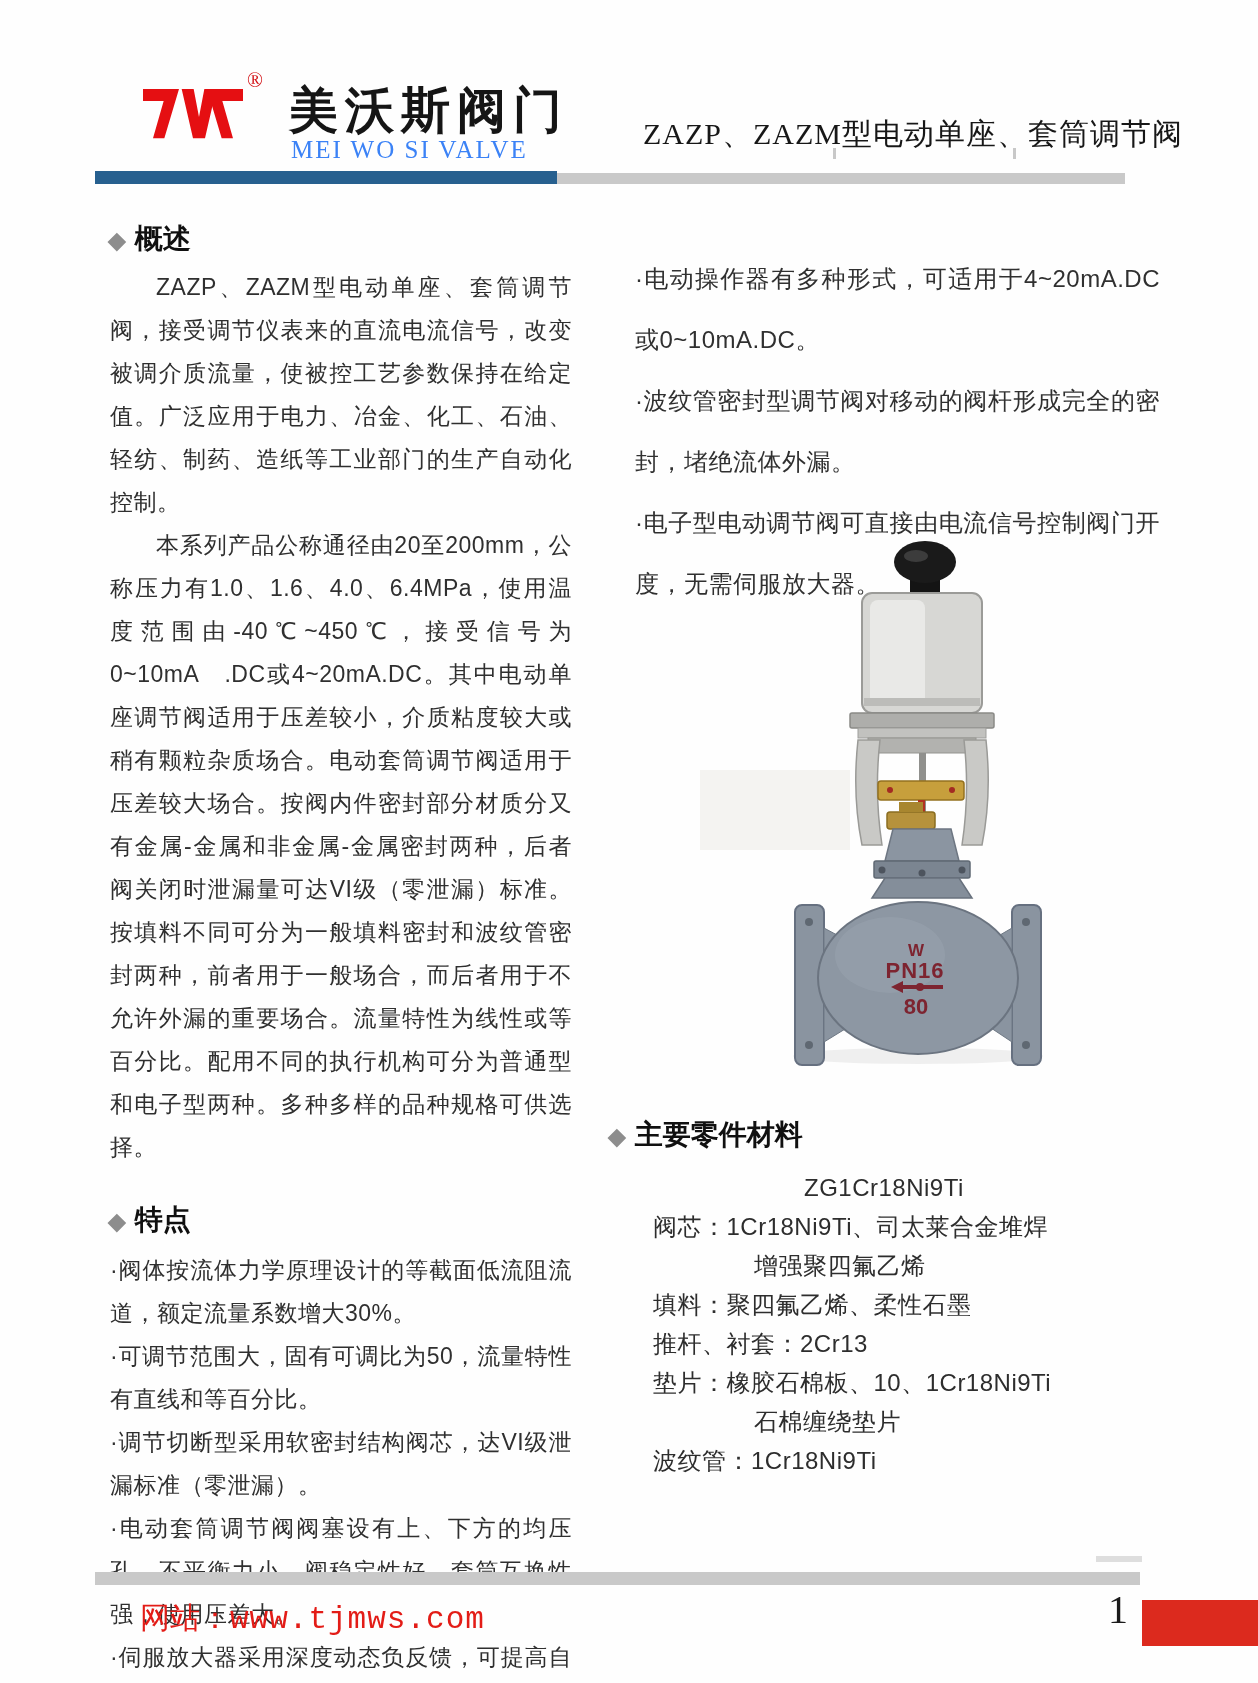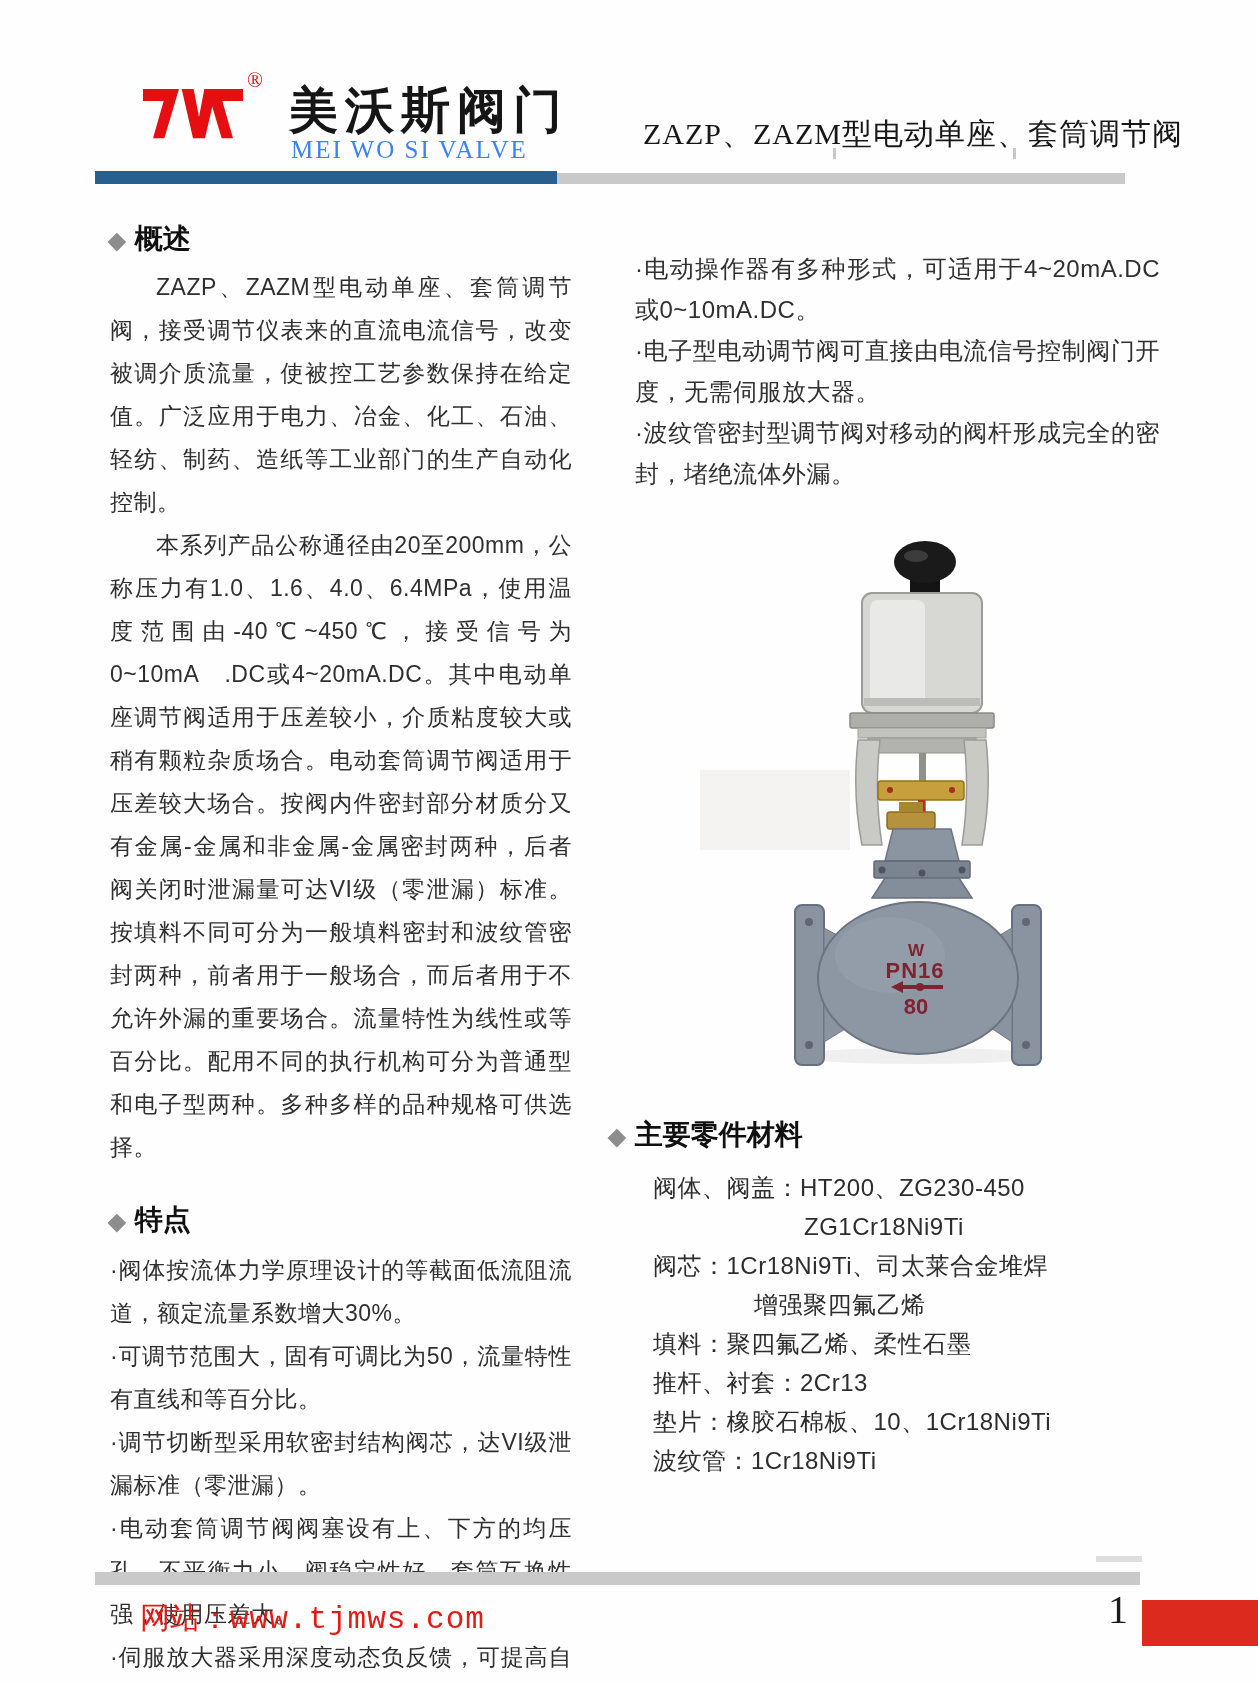--- a/index.html
+++ b/index.html
@@ -25,21 +25,21 @@
 
   
   .col-left { position:absolute; left:110px; top:220px; width:462px; color:#2f2f2f; }
   .col-left .sec-h { margin:0 0 8px -2px; }
   .col-left p.body { font-size:23px; line-height:43px; text-align:justify; text-indent:2em; letter-spacing:.5px; }
   .features-h { margin-top:32px !important; margin-bottom:10px !important; }
   .feat { font-size:23px; line-height:43px; text-align:justify; letter-spacing:.5px; }
 
   
   .col-right { position:absolute; left:635px; top:248px; width:525px; color:#303030; }
-  .note { font-size:24px; line-height:41px; text-align:justify; letter-spacing:.5px; margin-bottom:0; }
+  .note { font-size:24px; line-height:61px; text-align:justify; letter-spacing:.5px; margin-bottom:0; }
 
   
   .valve-fig { position:absolute; left:700px; top:540px; width:360px; }
   .valve-fig svg { display:block; width:360px; height:528px; }
   .valve-caption { margin-top:4px; text-align:center; font-size:25px; color:#222; padding-right:38px; letter-spacing:1px; }
 
   
   .materials { position:absolute; left:608px; top:1116px; width:545px; color:#2d2d2d; }
   .materials .sec-h { margin-bottom:14px; }
   .mat-line { font-size:24px; line-height:39px; padding-left:45px; letter-spacing:.5px; }
@@ -88,22 +88,22 @@
     </h2>
     <p class="feat">·阀体按流体力学原理设计的等截面低流阻流道，额定流量系数增大30%。</p>
     <p class="feat">·可调节范围大，固有可调比为50，流量特性有直线和等百分比。</p>
     <p class="feat">·调节切断型采用软密封结构阀芯，达VI级泄漏标准（零泄漏）。</p>
     <p class="feat">·电动套筒调节阀阀塞设有上、下方的均压孔，不平衡力小，阀稳定性好，套筒互换性强，使用压差大。</p>
     <p class="feat">·伺服放大器采用深度动态负反馈，可提高自动调节精度。</p>
   </section>
 
   <section class="col-right">
     <p class="note">·电动操作器有多种形式，可适用于4~20mA.DC或0~10mA.DC。</p>
+    <p class="note">·波纹管密封型调节阀对移动的阀杆形成完全的密封，堵绝流体外漏。</p>
     <p class="note">·电子型电动调节阀可直接由电流信号控制阀门开度，无需伺服放大器。</p>
-    <p class="note">·波纹管密封型调节阀对移动的阀杆形成完全的密封，堵绝流体外漏。</p>
   </section>
 
   <figure class="valve-fig">
     <svg viewBox="0 0 360 528" aria-hidden="true">
 
       <rect x="0" y="230" width="150" height="80" fill="#f4f3f1"></rect>
       <ellipse cx="218" cy="516" rx="125" ry="8" fill="rgba(0,0,0,0.06)"></ellipse>
 
       <g>
         <rect x="210" y="32" width="30" height="26" rx="4" fill="#141414"></rect>
@@ -177,27 +177,27 @@
         <text x="216" y="474" font-size="22">80</text>
       </g>
     </svg>
   </figure>
 
   <section class="materials">
     <h2 class="sec-h">
       <span class="diamond">◆</span>
       <span>主要零件材料</span>
     </h2>
-    <div class="mat-line">阀体、阀盖：HT200、ZG230-450</div>
     <div class="mat-line ind-a">ZG1Cr18Ni9Ti</div>
     <div class="mat-line">阀芯：1Cr18Ni9Ti、司太莱合金堆焊</div>
     <div class="mat-line ind-b">增强聚四氟乙烯</div>
     <div class="mat-line">填料：聚四氟乙烯、柔性石墨</div>
     <div class="mat-line">推杆、衬套：2Cr13</div>
     <div class="mat-line">垫片：橡胶石棉板、10、1Cr18Ni9Ti</div>
+    <div class="mat-line ind-b">石棉缠绕垫片</div>
     <div class="mat-line">波纹管：1Cr18Ni9Ti</div>
   </section>
 
   <div class="footer-tick"></div>
   <div class="footer-rule"></div>
   <a class="website" href="#">
     <span>网站：</span><span class="url">www.tjmws.com</span>
   </a>
   <div class="page-num">1</div>
   <div class="red-block"></div>

